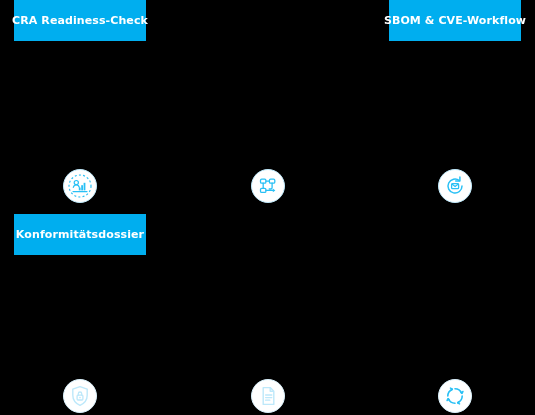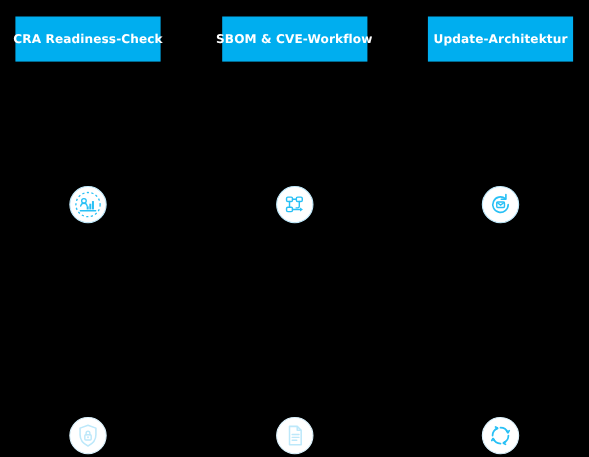--- a/index.html
+++ b/index.html
@@ -29,21 +29,21 @@
     width: 535px;
     display: flex;
     justify-content: space-between;
     box-sizing: border-box;
     padding: 0 14px;
   }
 
   .row-buttons { height: 41px; }
   .row-icons   { height: 40px; }
 
-  #row-cards-top    { top: 15px; gap: 48px; }
+  #row-cards-top    { top: 0; gap: 48px; }
   #row-icons-mid    { top: 166px; }
   #row-cards-mid    { top: 214px; }
   #row-icons-bottom { top: 376px; }
 
   
   .cell {
     width: 132px;
     display: flex;
     align-items: center;
     justify-content: center;
@@ -104,25 +104,20 @@
         <span class="card-label">CRA Readiness-Check</span>
       </div>
     </div>
 
     <div class="cell">
       <div class="card">
         <span class="card-label">SBOM &amp; CVE-Workflow</span>
       </div>
     </div>
 
-    <div class="cell">
-      <div class="card">
-        <span class="card-label">Update-Architektur</span>
-      </div>
-    </div>
   </div>
 
   <div class="row row-icons" id="row-icons-mid">
 
     <div class="cell">
       <div class="icon-badge">
 
         <svg width="26" height="26" viewBox="0 0 26 26">
           <circle cx="13" cy="13" r="11" fill="none" stroke="#29C0F5" stroke-width="1.2" stroke-dasharray="2 2.2"></circle>
           <circle cx="9.3" cy="9.6" r="2.1" fill="none" stroke="#29C0F5" stroke-width="1.2"></circle>
@@ -160,20 +155,25 @@
           <rect x="9.6" y="10.6" width="7" height="5" rx="0.9" fill="none" stroke="#29C0F5" stroke-width="1.3"></rect>
           <path d="M9.9 11.1l3.2 2.4 3.2-2.4" fill="none" stroke="#29C0F5" stroke-width="1.2" stroke-linecap="round"></path>
         </svg>
       </div>
     </div>
   </div>
 
   <div class="row row-buttons" id="row-cards-mid">
 
 
+    <div class="cell">
+      <div class="card">
+        <span class="card-label">Konformitätsdossier</span>
+      </div>
+    </div>
 
   </div>
 
   <div class="row row-icons" id="row-icons-bottom">
 
     <div class="cell">
       <div class="icon-badge dim">
         <svg width="24" height="24" viewBox="0 0 24 24">
           <path d="M12 2.6l7.2 2.6v6c0 4.6-3 8.2-7.2 10.2C7.8 19.4 4.8 15.8 4.8 11.2v-6z" fill="none" stroke="#BDE8FA" stroke-width="1.4" stroke-linejoin="round"></path>
           <rect x="9.1" y="11.2" width="5.8" height="4.8" rx="0.9" fill="none" stroke="#BDE8FA" stroke-width="1.3"></rect>

